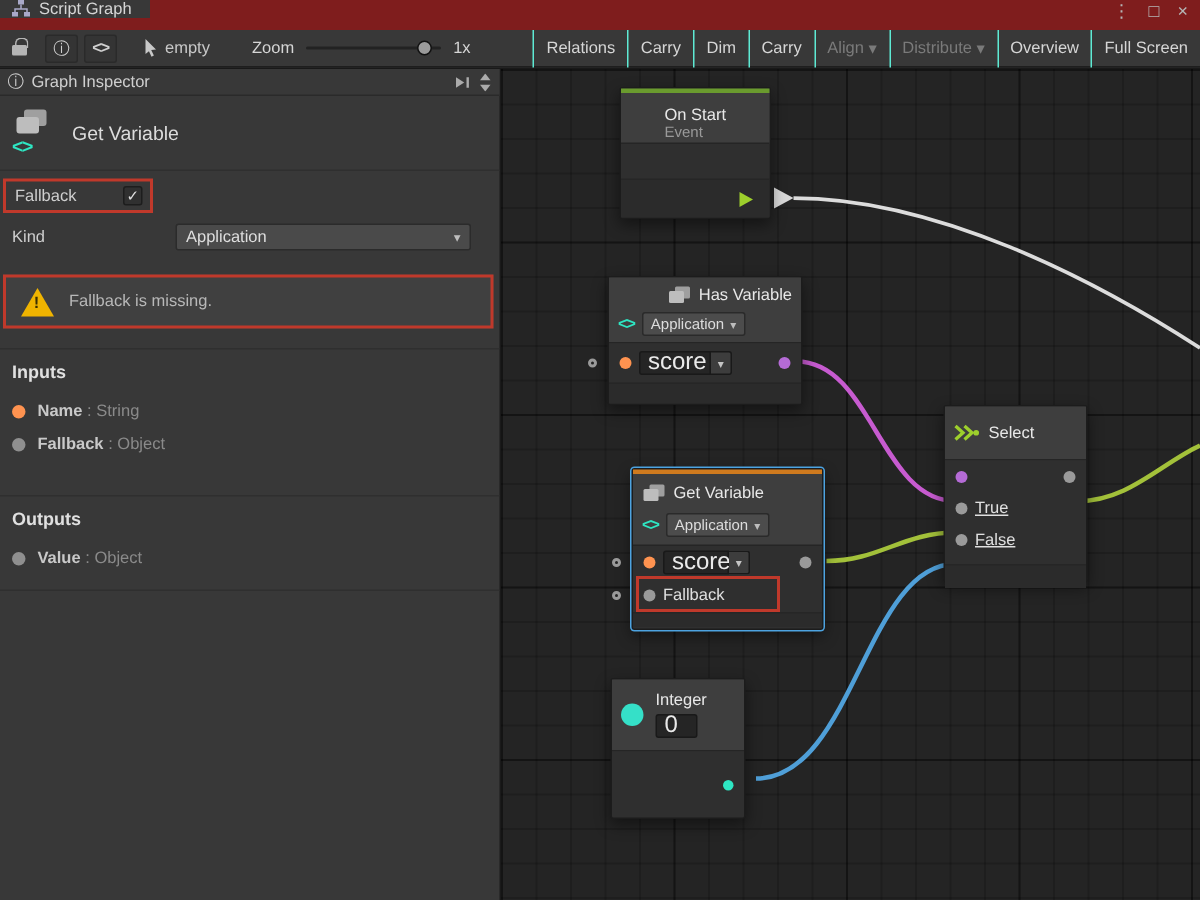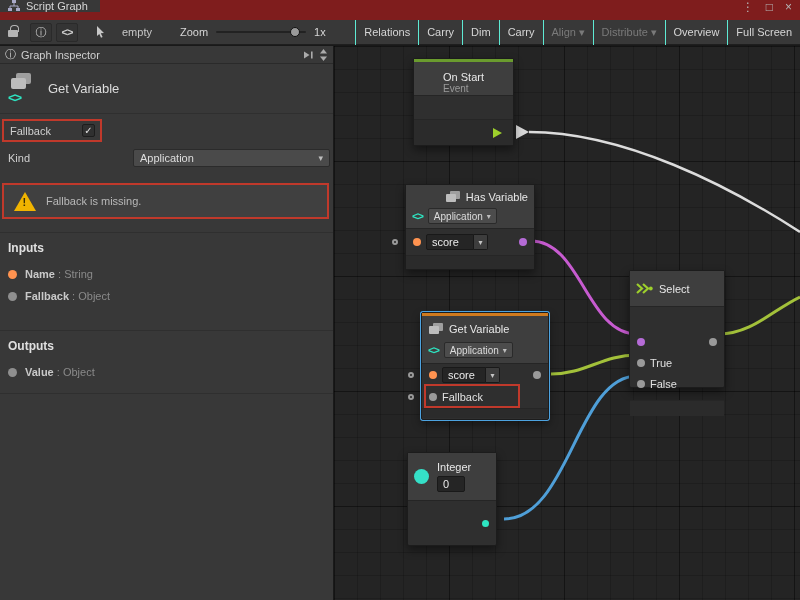--- a/index.html
+++ b/index.html
@@ -20,21 +20,21 @@
   .toolbar { position:absolute; top:20px; left:0; right:0; height:25px; background:#383838;
              border-bottom:1px solid #1e1e1e; display:flex; align-items:center; color:#d6d6d6; }
   .lock { width:10px; height:7px; background:#b5b5b5; border-radius:1px; position:relative;
           margin:3px 8px 0 8px; }
   .lock::before { content:""; position:absolute; top:-5px; left:1.5px; width:7px; height:6px;
                   border:1.5px solid #b5b5b5; border-bottom:none; border-radius:4px 4px 0 0; }
   .tool-toggle { display:flex; align-items:center; justify-content:center; min-width:22px; height:19px;
                  background:#343434; border:1px solid #2a2a2a; border-radius:2px; margin-left:4px;
                  color:#cfcfcf; }
   .code-glyph { color:#cfcfcf; font-weight:bold; letter-spacing:-1px; font-size:11px; }
-  .empty-group { display:flex; align-items:center; gap:16px; margin-left:18px; color:#c8c8c8; }
+  .empty-group { display:flex; align-items:center; gap:4px; margin-left:18px; color:#c8c8c8; }
   .zoom-group { display:flex; align-items:center; gap:8px; margin-left:28px; }
   .slider-track { position:relative; width:90px; height:2px; background:#222; border-radius:1px; }
   .slider-handle { position:absolute; left:74px; top:-4px; width:10px; height:10px; border-radius:50%;
                    background:#9a9a9a; border:1px solid #111; }
   .tb-buttons { margin-left:auto; display:flex; height:25px; }
   .tb-btn { display:flex; align-items:center; gap:3px; padding:0 8px; border-left:1px solid #5eead4;
             color:#d6d6d6; white-space:nowrap; }
   .tb-btn.disabled { color:#7a7a7a; }
 
   
@@ -55,21 +55,21 @@
   .var-icon.small { width:16px; height:13px; }
   .var-icon.small .paper { width:10px; height:8px; border-radius:1px; }
   .var-icon.small .p1 { top:0; left:5px; }
   .var-icon.small .p2 { top:3px; left:1px; }
 
   .red-outline { border:2px solid #c0392b; }
   .fallback-wrap { display:flex; align-items:center; justify-content:space-between;
                    width:100px; height:23px; margin:5px 0 0 2px; padding:0 5px 0 6px; }
   .checkbox { width:13px; height:13px; background:#303030; border:1px solid #1d1d1d; border-radius:2px;
               display:flex; align-items:center; justify-content:center; color:#e2e2e2; font-size:10px; }
-  .kind-row { display:flex; align-items:center; height:20px; margin-top:6px; padding:0 3px 0 8px; }
+  .kind-row { display:flex; align-items:center; height:20px; margin-top:6px; padding:0 19px 0 8px; }
   .dropdown { margin-left:auto; width:197px; height:18px; background:#4a4a4a; border:1px solid #2b2b2b;
               border-radius:2px; display:flex; align-items:center; padding:0 6px; color:#dedede; }
   .dropdown .chev { margin-left:auto; color:#bdbdbd; font-size:9px; }
 
   .warning-box { display:flex; align-items:center; gap:10px; height:36px; margin:15px 4px 0 2px;
                  background:#404040; padding:0 10px; color:#b8b8b8; }
   .warn-tri { position:relative; width:0; height:0; border-left:11px solid transparent;
               border-right:11px solid transparent; border-bottom:19px solid #f0b400; flex:0 0 auto; }
   .warn-tri::after { content:"!"; position:absolute; left:-2.5px; top:4px; color:#3a2f00;
                      font-weight:bold; font-size:11px; }
@@ -111,21 +111,21 @@
   .ports-row { position:relative; display:flex; align-items:center; gap:5px; padding:0 7px; }
   .ndot { width:8px; height:8px; border-radius:50%; flex:0 0 auto; }
   .ndot.orange { background:#ff9350; }
   .ndot.purple { background:#b56bd6; }
   .ndot.gray { background:#9a9a9a; }
   .ndot.teal-sm { width:7px; height:7px; background:#2ee6c3; }
   .ndot.right { margin-left:auto; }
   .hollow-port { position:absolute; left:-14px; width:6px; height:6px; border:2px solid #9a9a9a;
                  border-radius:50%; background:transparent; }
   .nfield { height:16px; background:#252525; border:1px solid #191919; border-radius:2px 0 0 2px;
-            color:#eaeaea; font-size:11px; display:flex; align-items:center; padding:0 5px; }
+            color:#eaeaea; font-size:16px; display:flex; align-items:center; padding:0 5px; }
   .nfield-arrow { width:14px; height:16px; background:#3d3d3d; border:1px solid #191919; border-left:none;
                   border-radius:0 2px 2px 0; display:flex; align-items:center; justify-content:center;
                   font-size:8px; color:#c5c5c5; margin-left:-5px; }
   .flow-arrow { width:0; height:0; border-left:9px solid #9dcf2c; border-top:5px solid transparent;
                 border-bottom:5px solid transparent; margin-left:auto; margin-right:4px; }
   .teal-circle { width:15px; height:15px; border-radius:50%; background:#35e0c8; flex:0 0 auto; }
   .red-box-port { position:absolute; left:2px; top:-2px; width:96px; height:24px;
                   border:2px solid #c0392b; z-index:6; pointer-events:none; }
 </style>
 </head>
@@ -362,21 +362,21 @@
 
     <div class="node" style="left:295px; top:224px; width:96px; height:118px;">
       <div class="node-header" style="height:36px; display:flex; align-items:center; gap:6px;">
         <svg width="17" height="13" viewBox="0 0 17 13">
           <path d="M1 2 L6 6.5 L1 11" stroke="#9dcf2c" stroke-width="2.2" fill="none"></path>
           <path d="M7 2 L12 6.5 L7 11" stroke="#9dcf2c" stroke-width="2.2" fill="none"></path>
           <circle cx="14.8" cy="6.5" r="1.9" fill="#9dcf2c"></circle>
         </svg>
         <span class="node-title">Select</span>
       </div>
-      <div style="padding-top:24px;">
+      <div style="padding-top:0;text-decoration:underline;">
         <div class="ports-row" style="height:21px;">
           <span class="ndot purple"></span>
           <span class="ndot gray right"></span>
         </div>
         <div class="ports-row" style="height:21px;">
           <span class="ndot gray"></span>
           <span>True</span>
         </div>
         <div class="ports-row" style="height:21px;">
           <span class="ndot gray"></span>

